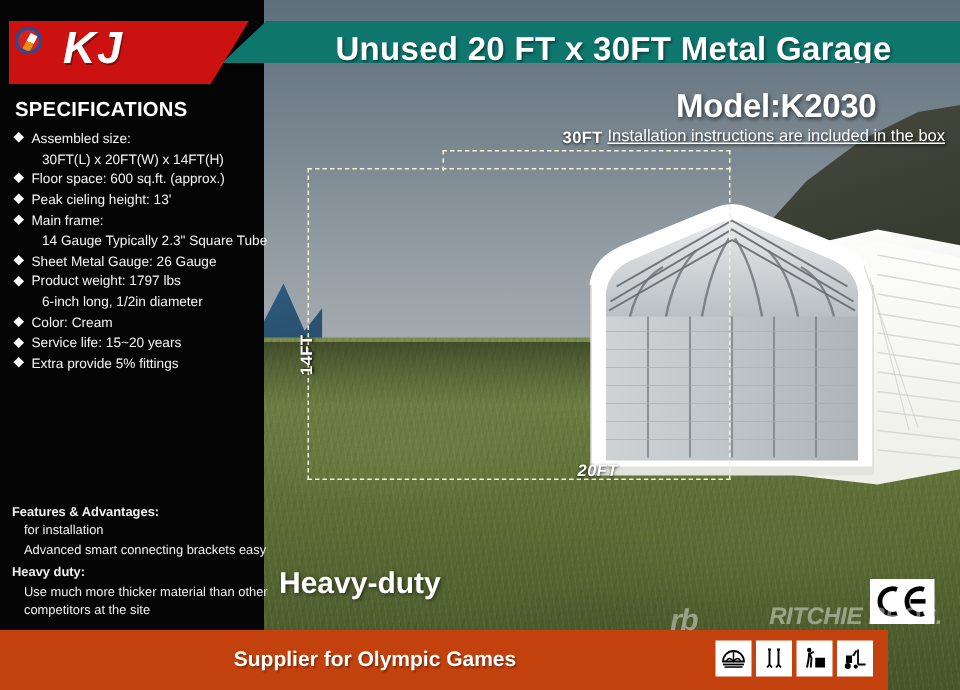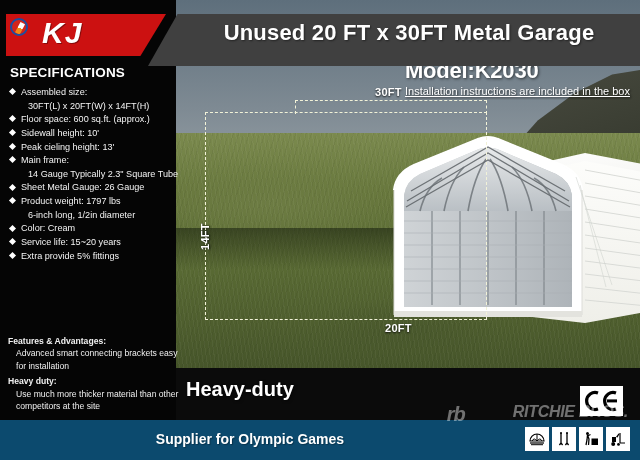--- a/index.html
+++ b/index.html
@@ -12,21 +12,21 @@
   .poster {
     position: relative;
     width: 640px; height: 460px;
     overflow: hidden;
     background: #0b0b0b;
   }
 
   
   .photo {
     position: absolute;
-    left: 175px; top: 0; width: 465px; height: 368px;
+    left: 175px; top: 0; width: 465px; height: 460px;
     overflow: hidden;
   }
   .sky {
     position: absolute; left: 0; top: 0; width: 100%; height: 240px;
     background: linear-gradient(#5e6f7c 0%, #7e8a93 45%, #97a0a6 75%, #a7aeb2 100%);
   }
   .mtn-far {
     position: absolute; left: 0; top: 150px; width: 100%; height: 130px;
     background:
       linear-gradient(115deg, transparent 0 52%, #3d5f74 52% 100%);
@@ -152,39 +152,39 @@
   }
   .brand-text {
     position: absolute; left: 42px; top: 2px;
     font-size: 30px; font-weight: 700; font-style: italic;
     color: #ffffff; letter-spacing: 1px;
     text-shadow: 1px 1px 0 rgba(0,0,0,.35);
   }
 
   
   .titlebar {
-    position: absolute; left: 148px; top: 14px; width: 492px; height: 52px;
-    background: #404040;
+    position: absolute; left: 148px; top: 14px; width: 492px; height: 28px;
+    background: #0f766e;
     clip-path: polygon(6% 0, 100% 0, 100% 100%, 0 100%);
     z-index: 7;
   }
   .title-text {
     position: absolute; left: 0; right: 0; top: 6px;
     text-align: center;
     color: #ffffff;
     font-size: 22px; font-weight: 700;
     letter-spacing: .2px;
     text-shadow: 1px 1px 2px rgba(0,0,0,.45);
     padding-left: 30px;
   }
 
   
   .model {
     position: absolute; right: 10px; top: 58px;
-    text-align: left; z-index: 5; margin-left: 36px;
+    text-align: center; z-index: 5; margin-left: 36px;
   }
   .model-name {
     color: #ffffff; font-size: 22px; font-weight: 700;
     text-shadow: 1px 1px 3px rgba(0,0,0,.6);
     letter-spacing: -.2px;
   }
   .model-note {
     color: #ffffff; font-size: 11px; font-weight: 400;
     text-shadow: 1px 1px 2px rgba(0,0,0,.7);
     margin-top: 1px;
@@ -218,22 +218,22 @@
   .wm-rb {
     font-size: 20px; font-weight: 700; color: #ffffff;
     font-family: "Liberation Sans", sans-serif; letter-spacing: -1px;
   }
   .wm-name {
     font-size: 16px; font-weight: 700; color: #ffffff; letter-spacing: -.3px; margin-left: 43px;
   }
 
   
   .footer {
-    position: absolute; left: 0; bottom: 0; width: 640px; height: 40px;
-    background: #0c4a6e; z-index: 8;
+    position: absolute; left: 0; bottom: 0; width: 592px; height: 40px;
+    background: #c2410c; z-index: 8;
   }
   .footer-text {
     position: absolute; left: 0; top: 11px; width: 640px;
     text-align: center;
     color: #ffffff; font-size: 14px; font-weight: 700;
     text-shadow: 1px 1px 1px rgba(0,0,0,.3);
     padding-right: 140px;
   }
   .ship-icons {
     position: absolute; right: 10px; top: 7px;
@@ -343,46 +343,45 @@
       <g stroke="#cfd2cd" stroke-width="0.7" opacity=".8">
         <path d="M 196 62 L 232 170"></path>
         <path d="M 200 70 L 226 172"></path>
       </g>
     </svg>
 
     <div class="dim-box" style="left:30px; top:112px; width:282px; height:208px;"></div>
     <div class="dim-box" style="left:120px; top:100px; width:192px; height:14px; border-bottom:none;"></div>
 
     <div class="dim-label" style="left:200px; top:86px;">30FT</div>
-    <div class="dim-label" style="left:210px; top:322px;">20FT</div>
+    <div class="dim-label" style="left:210px; top:308px;font-style:italic;">20FT</div>
     <div class="dim-label vert" style="left:24px; top:250px;">14FT</div>
   </div>
 
   <div class="sidebar">
     <div class="spec-title">SPECIFICATIONS</div>
     <ul class="spec-list">
       <li class="has-bullet">Assembled size:</li>
       <li class="cont">30FT(L) x 20FT(W) x 14FT(H)</li>
       <li class="has-bullet">Floor space: 600 sq.ft. (approx.)</li>
-      <li class="has-bullet">Sidewall height: 10'</li>
       <li class="has-bullet">Peak cieling height: 13'</li>
       <li class="has-bullet">Main frame:</li>
       <li class="cont">14 Gauge Typically 2.3" Square Tube</li>
       <li class="has-bullet">Sheet Metal Gauge: 26 Gauge</li>
       <li class="has-bullet">Product weight: 1797 lbs</li>
       <li class="cont">6-inch long, 1/2in diameter</li>
       <li class="has-bullet">Color: Cream</li>
       <li class="has-bullet">Service life: 15~20 years</li>
       <li class="has-bullet">Extra provide 5% fittings</li>
     </ul>
 
     <div class="features">
       <p class="head">Features &amp; Advantages:</p>
+      <p class="sub">for installation</p>
       <p class="sub">Advanced smart connecting brackets easy</p>
-      <p class="sub">for installation</p>
       <p class="head">Heavy duty:</p>
       <p class="sub">Use much more thicker material than other</p>
       <p class="sub">competitors at the site</p>
     </div>
   </div>
 
   <div class="titlebar">
     <div class="title-text">Unused 20 FT x 30FT Metal Garage</div>
   </div>
 

